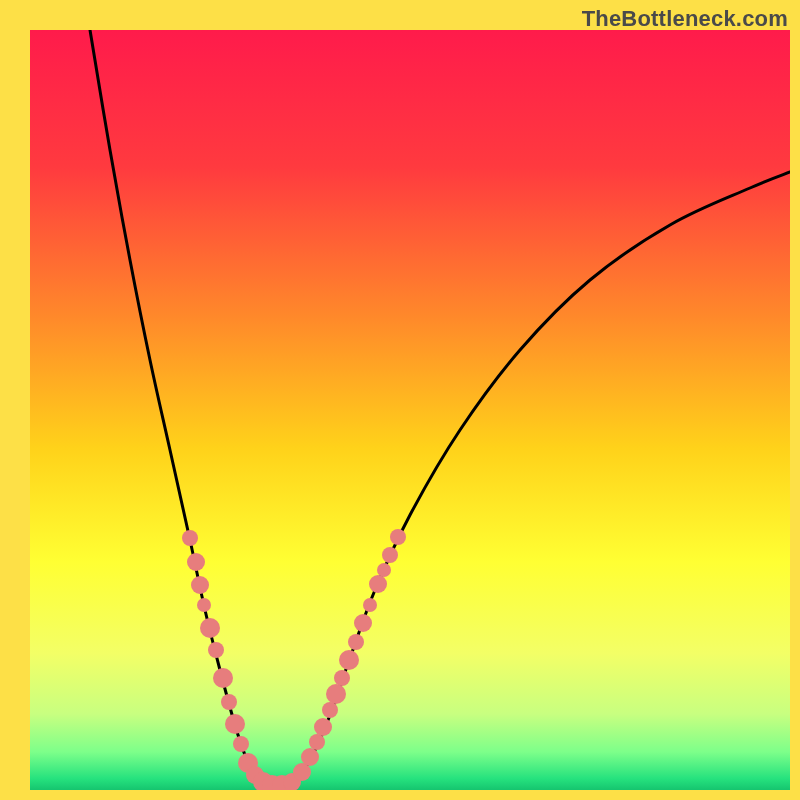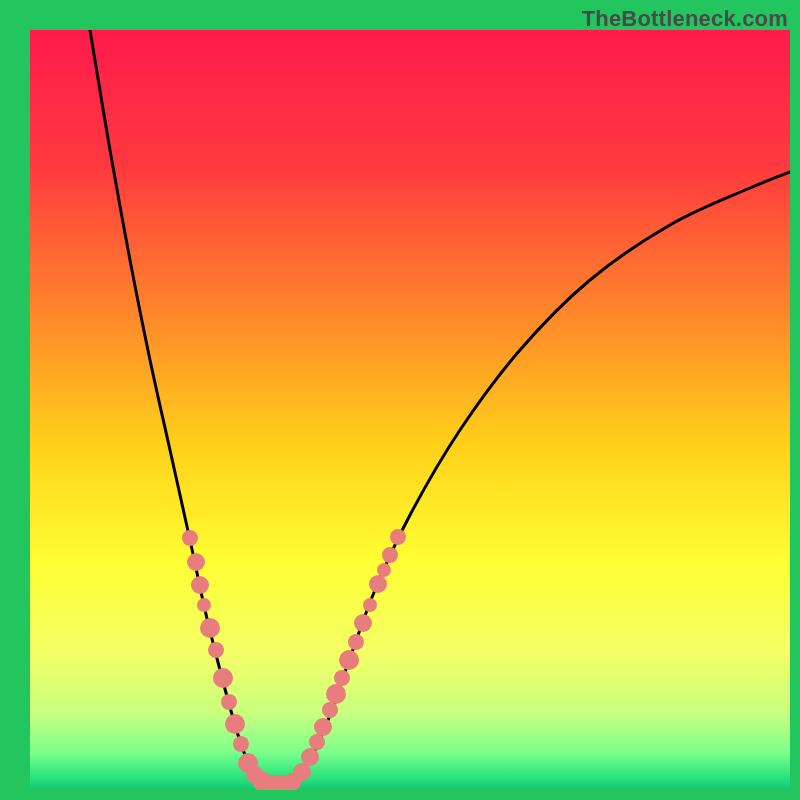--- a/index.html
+++ b/index.html
@@ -9,21 +9,21 @@
     height: 800px;
     overflow: hidden;
     background: #000;
     font-family: Arial, Helvetica, sans-serif;
   }
   .frame {
     position: absolute;
     inset: 0;
     width: 800px;
     height: 800px;
-    background: #22c55e;
+    background: #fde047;
   }
   .plot-area {
     position: absolute;
     left: 30px;
     top: 30px;
     width: 760px;
     height: 760px;
     overflow: hidden;
   }
   .watermark {

